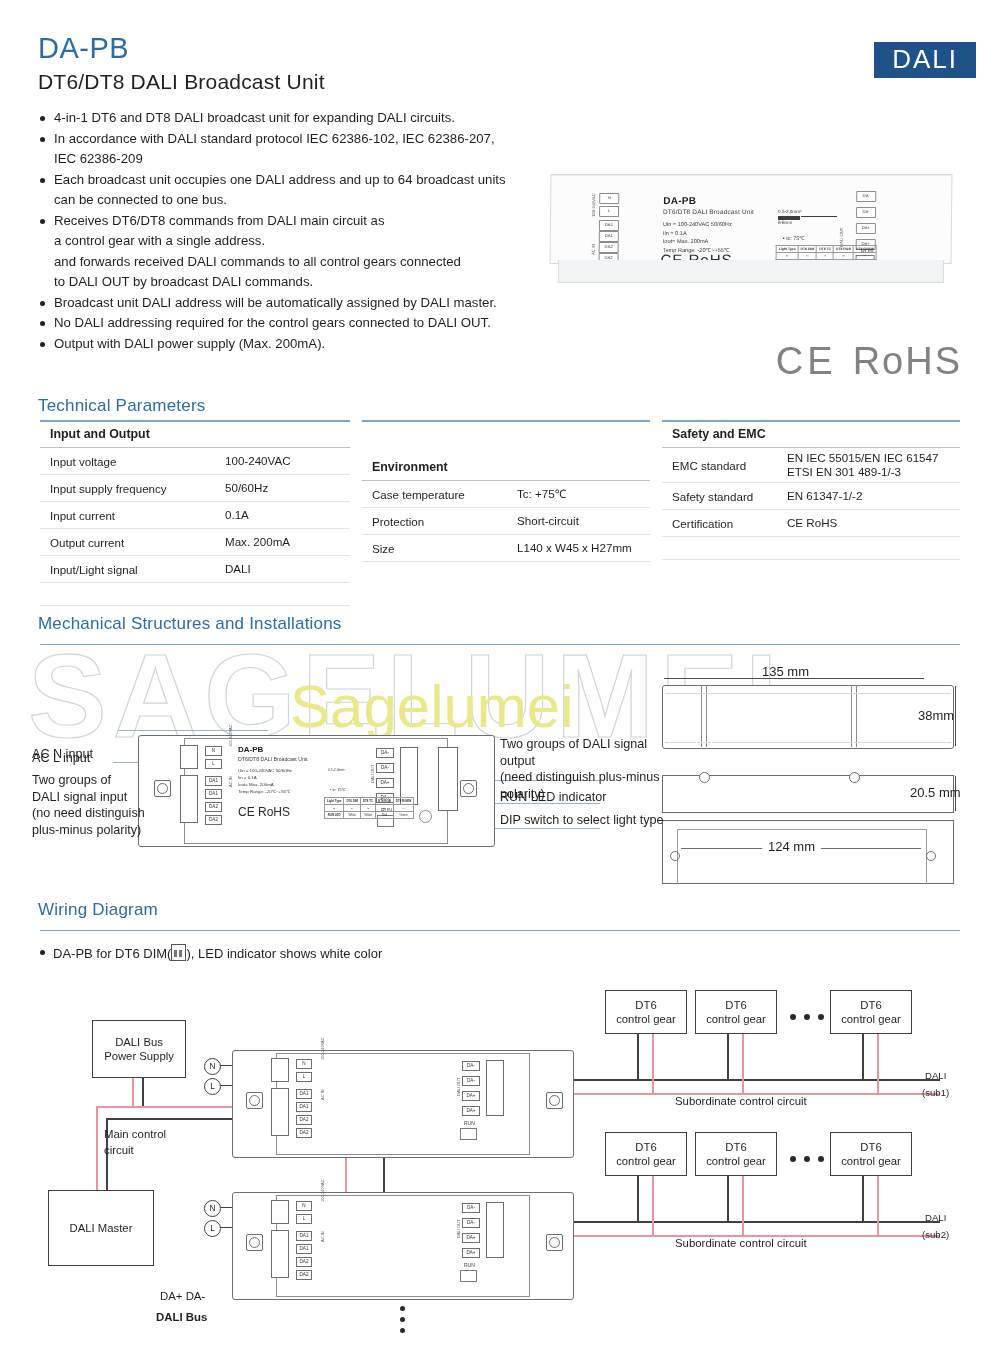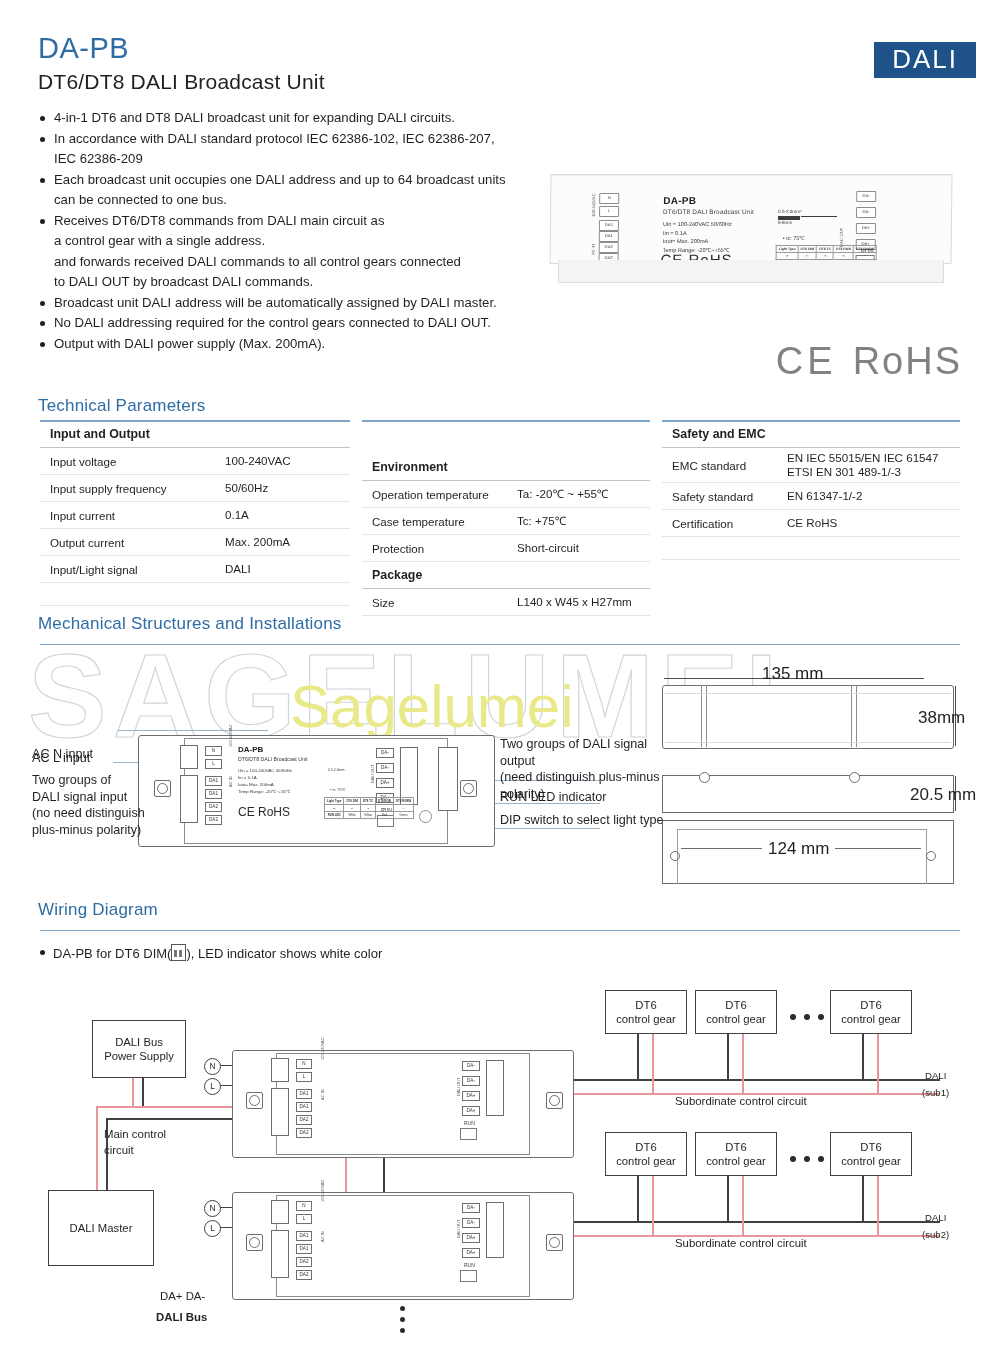--- a/index.html
+++ b/index.html
@@ -107,21 +107,21 @@
   .dev{position:absolute;z-index:3;}
   .dev .shell{position:absolute;left:0;top:0;width:100%;height:100%;border:1.2px solid #6d6e71;border-radius:3px;background:#fff;}
   .dev .inner{position:absolute;border:1px solid #8a8c8e;background:#fff;}
   .blk{position:absolute;border:1px solid #6d6e71;background:#fff;}
   .scr{position:absolute;width:15px;height:15px;border:1px solid #6d6e71;border-radius:2px;background:#fff;}
   .scr::after{content:"";position:absolute;left:2px;top:2px;width:9px;height:9px;border:1px solid #6d6e71;border-radius:50%;}
   .pin{position:absolute;border:.8px solid #6d6e71;background:#fff;font-size:4.6px;color:#333;text-align:center;}
 
   
   .dimbox{position:absolute;border:1px solid #6d6e71;background:#fff;z-index:3;}
-  .dimtxt{position:absolute;font-size:17px;color:#231f20;z-index:4;white-space:nowrap;}
+  .dimtxt{position:absolute;font-size:13px;color:#231f20;z-index:4;white-space:nowrap;}
   .dimline{position:absolute;background:#4d4d4d;z-index:3;}
 
   
   .wbox{
     position:absolute;border:1px solid #414042;background:#fff;
     font-size:11.3px;line-height:14px;text-align:center;color:#231f20;
     display:flex;align-items:center;justify-content:center;z-index:4;
   }
   .wire{position:absolute;background:#414042;z-index:2;}
   .wire.red{background:#e8959c;}
@@ -266,33 +266,26 @@
       </div>
     <div class="blank"></div>
   </div>
 
   <div class="tbl-top" style="left:362px;top:420px;width:288px;"></div>
   <div class="tbl" style="left:362px;top:421px;width:288px;margin-top:33px;">
     <div class="trow hdr">
         <div class="k">Environment</div>
       </div>
     <div class="trow">
-        <div class="k" style="width:145px">Operation temperature</div>
-        <div class="v">Ta: -20℃ ~ +55℃</div>
-      </div>
-    <div class="trow">
         <div class="k" style="width:145px">Case temperature</div>
         <div class="v">Tc: +75℃</div>
       </div>
     <div class="trow">
         <div class="k" style="width:145px">Protection</div>
         <div class="v">Short-circuit</div>
-      </div>
-    <div class="trow hdr">
-        <div class="k">Package</div>
       </div>
     <div class="trow">
         <div class="k" style="width:145px">Size</div>
         <div class="v">L140 x W45 x H27mm</div>
       </div>
   </div>
 
   <div class="tbl-top" style="left:662px;top:420px;width:298px;"></div>
   <div class="tbl" style="left:662px;top:421px;width:298px;">
     <div class="trow hdr">

